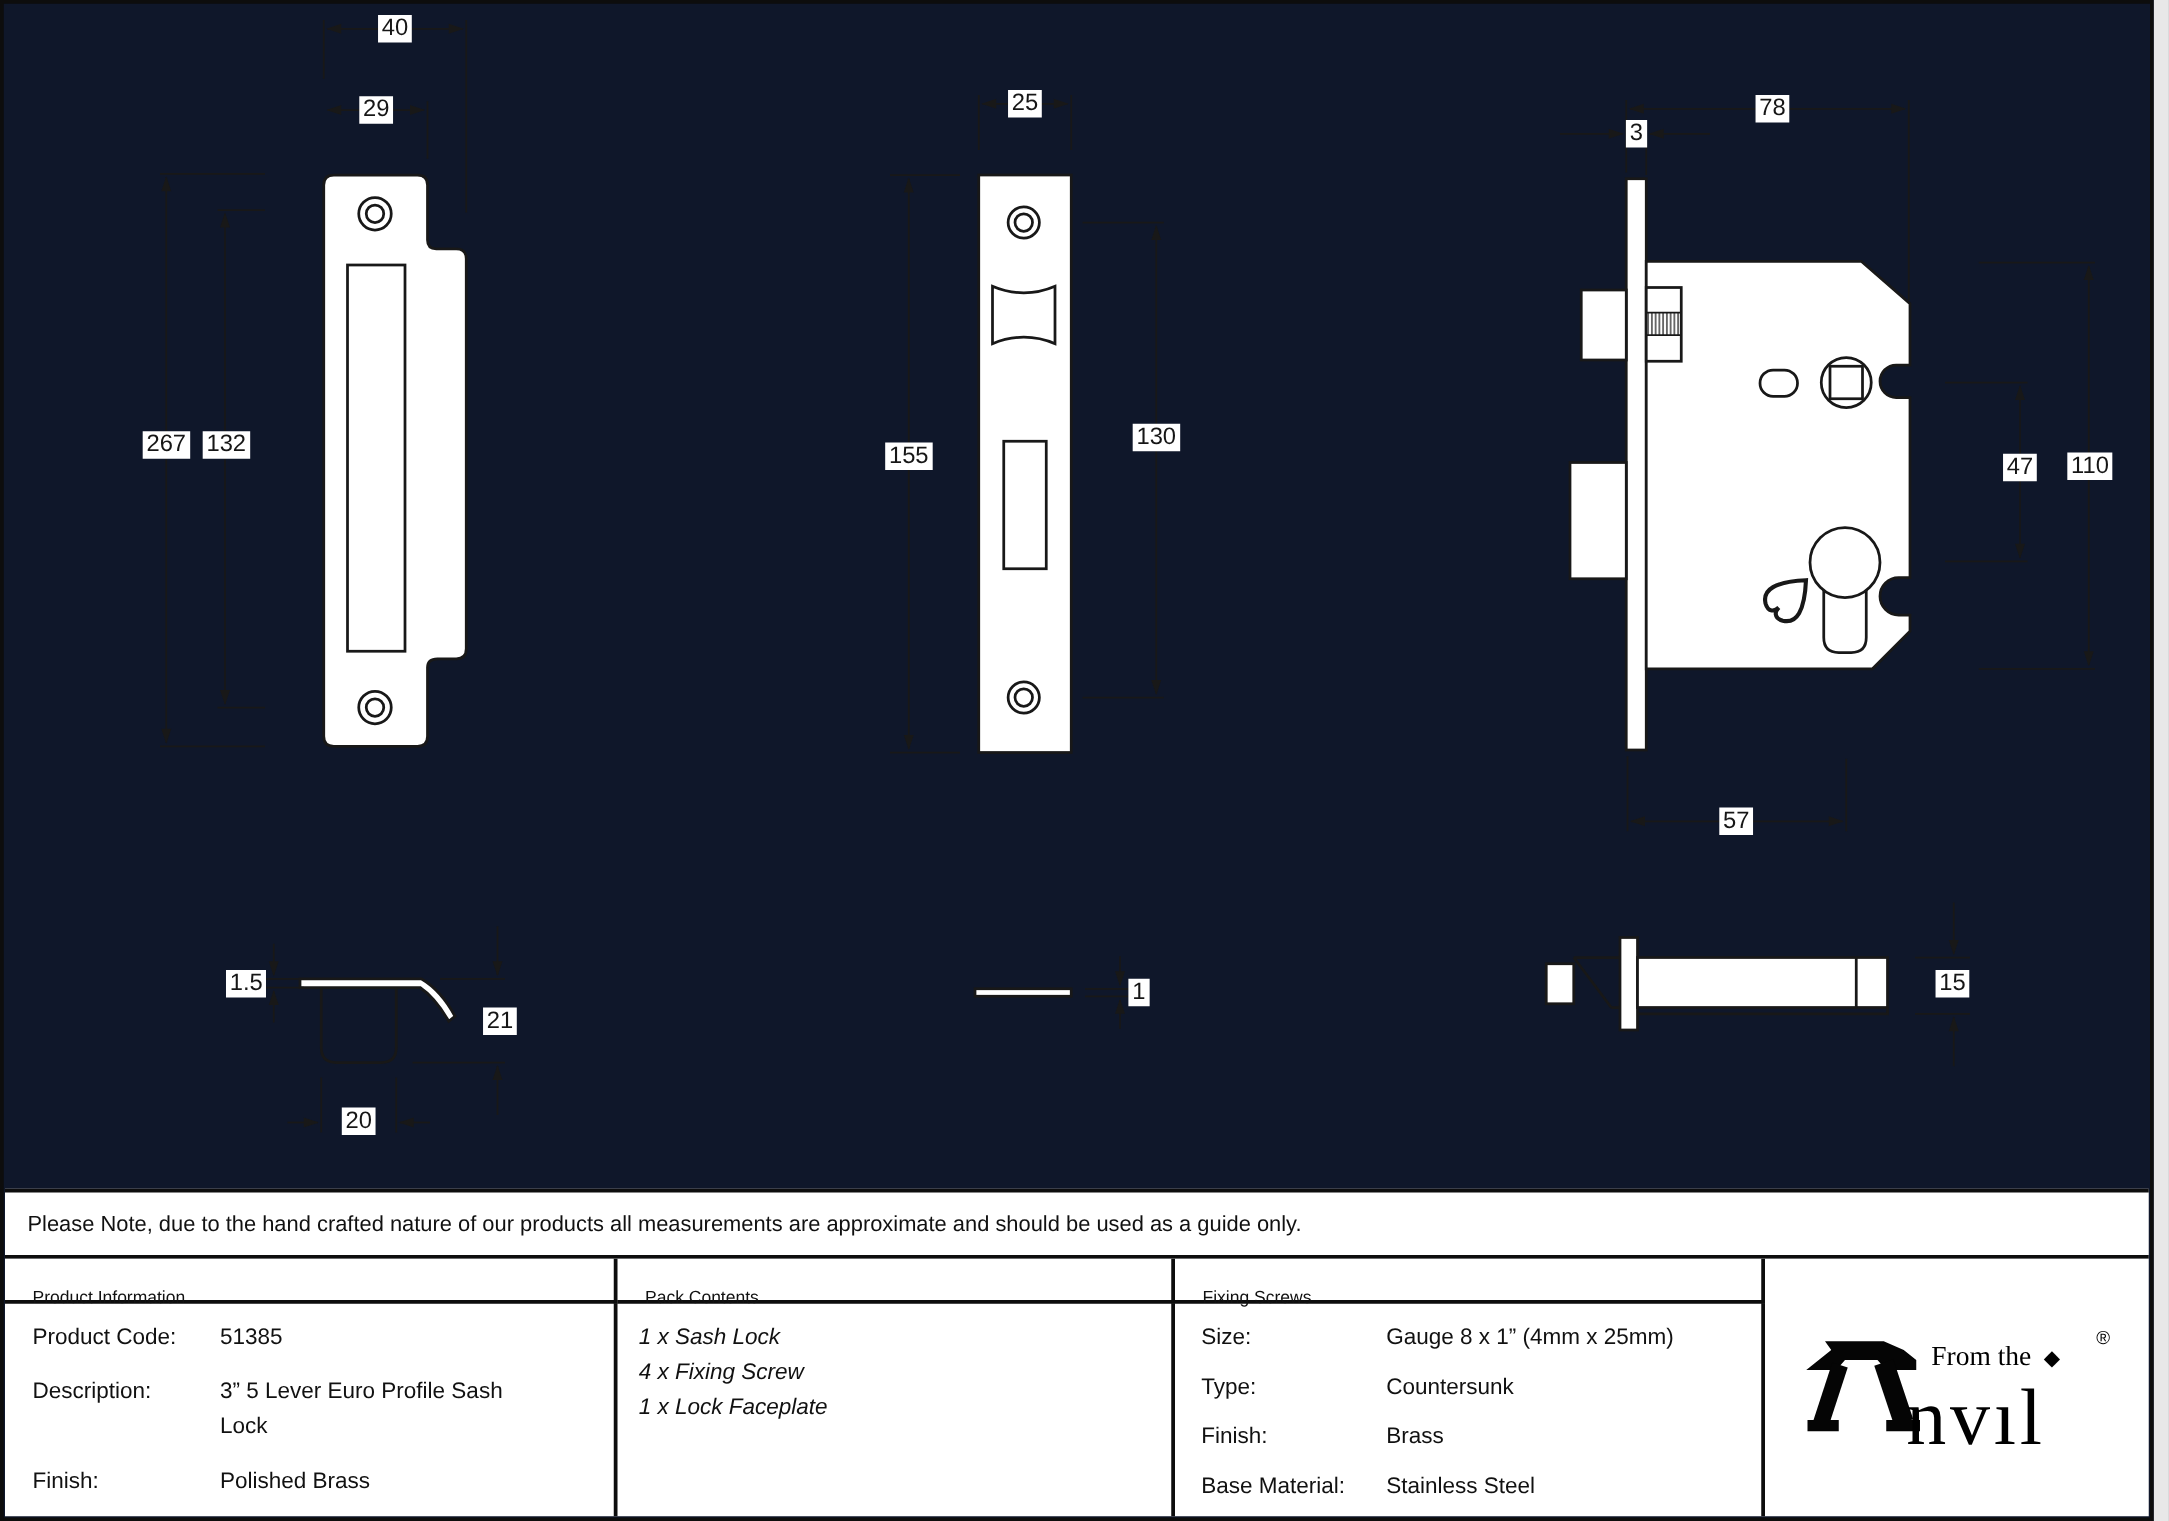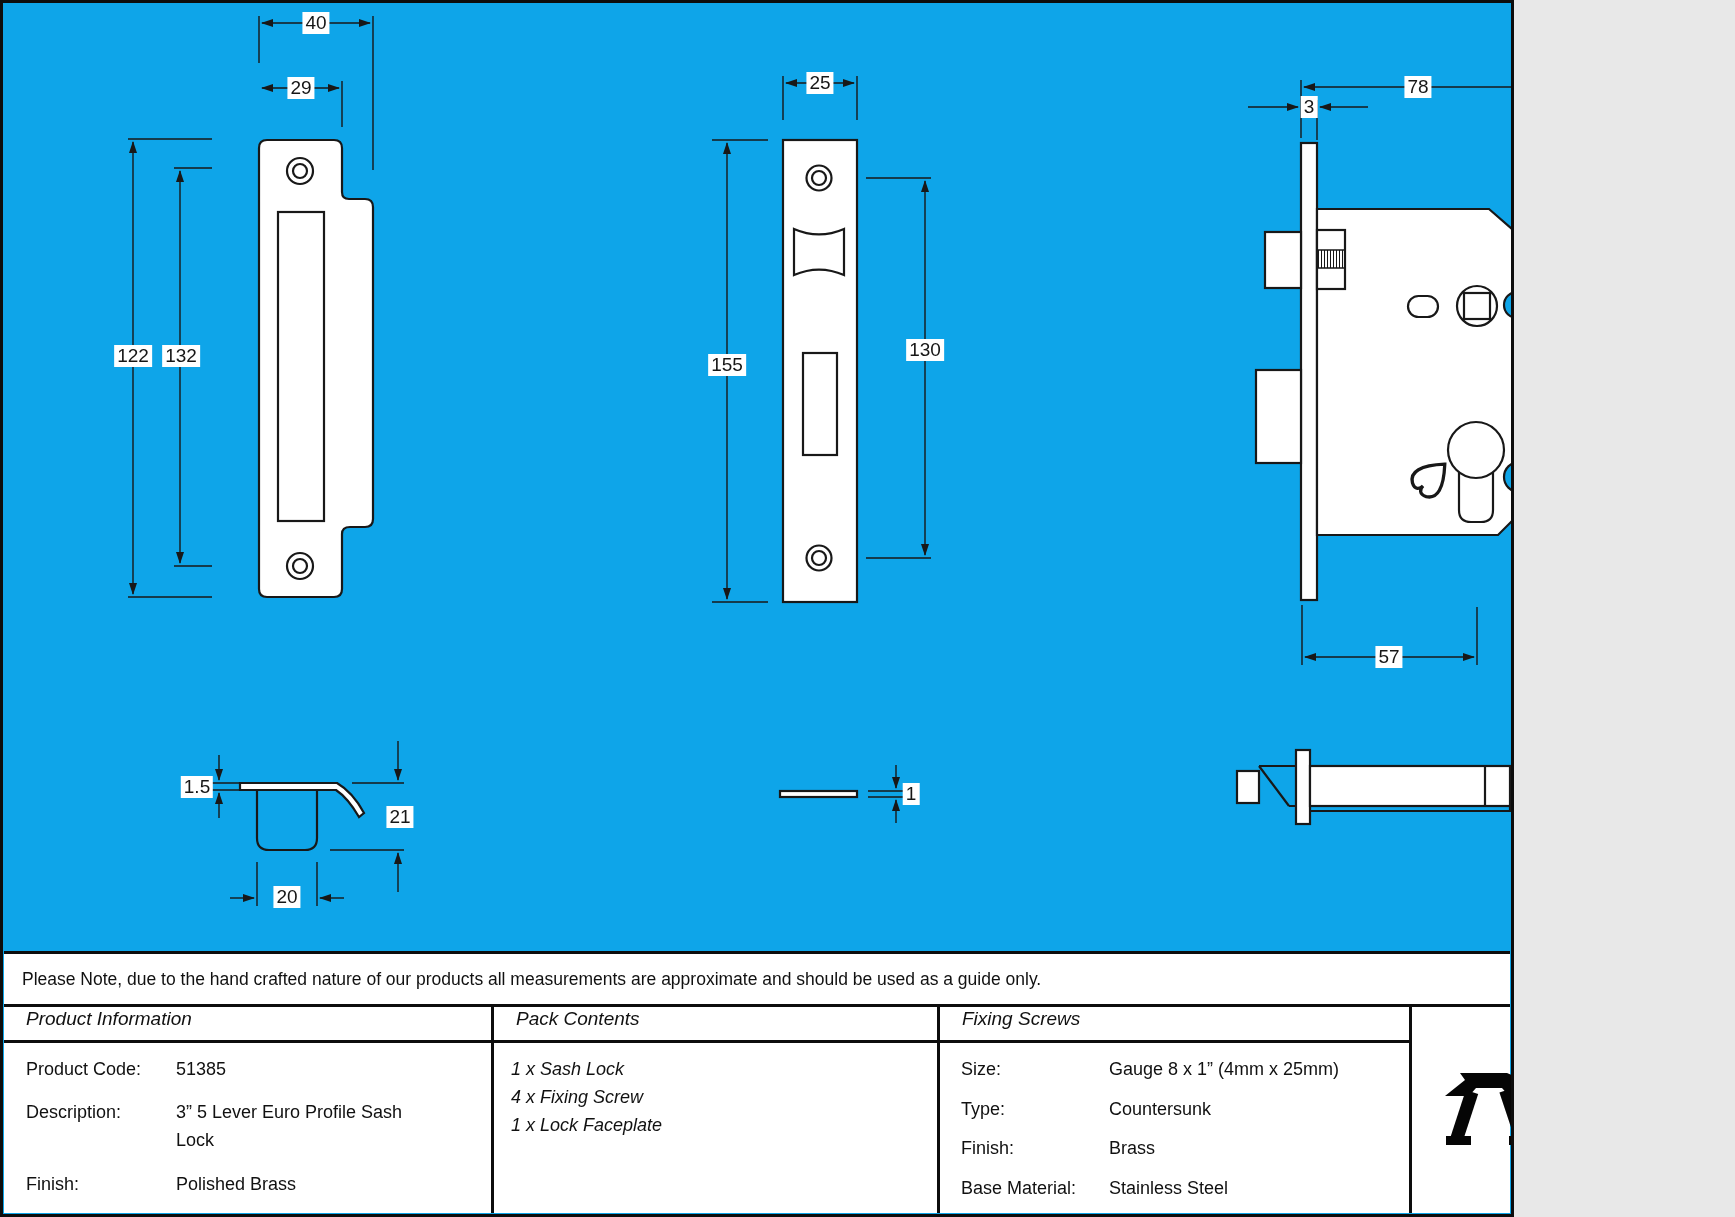--- a/index.html
+++ b/index.html
@@ -1,34 +1,34 @@
 <!DOCTYPE html>
 <html><head>
 <meta charset="utf-8">
 <style>
   html,body{margin:0;padding:0;background:#e8e8e8;}
-  .page{position:relative;width:1514px;height:1217px;background:#0ea5e9;overflow:hidden;
+  .page{position:relative;width:1723px;height:1217px;background:#0f172a;overflow:hidden;
         font-family:"Liberation Sans",sans-serif;color:#111;}
   .page-border{position:absolute;inset:0;border:3px solid #0d0d0d;pointer-events:none;z-index:5;}
   svg.drawings{position:absolute;left:0;top:0;z-index:1;}
   .ln{stroke:#181818;stroke-width:1.4;fill:none;}
   .sh{stroke:#181818;stroke-width:2.2;fill:#fff;}
   .shn{stroke:#181818;stroke-width:2.2;fill:none;}
   .dim{position:absolute;transform:translate(-50%,-50%);background:#fff;padding:0 3px;
        font-size:19px;color:#161616;white-space:nowrap;z-index:2;}
   
   .note{position:absolute;left:4px;right:4px;top:951px;height:50px;
         border-top:3px solid #0d0d0d;border-bottom:3px solid #0d0d0d;
         display:flex;align-items:center;padding-left:18px;font-size:17.5px;z-index:3;
         background:#fff;box-sizing:content-box;}
   
   .spec{position:absolute;left:4px;right:4px;top:1007px;bottom:4px;display:grid;
         grid-template-columns:490px 446px 472px 1fr;grid-template-rows:36px 1fr;z-index:3;background:#fff;}
-  .th{border-right:3px solid #0d0d0d;border-bottom:3px solid #0d0d0d;font-size:19px;
-      padding:1px 0 0 22px;box-sizing:border-box;font-style:italic;}
+  .th{border-right:3px solid #0d0d0d;border-bottom:3px solid #0d0d0d;font-size:14px;
+      padding:22px 0 0 22px;box-sizing:border-box;}
   .td{border-right:3px solid #0d0d0d;box-sizing:border-box;font-size:18px;line-height:28px;}
   .kv{display:grid;grid-template-columns:150px 250px;padding:12px 0 0 22px;}
   .kv3{display:grid;grid-template-columns:148px 300px;padding:12px 18px 0 21px;}
   .list{padding:12px 0 0 17px;font-style:italic;}
   .logo-cell{grid-column:4;grid-row:1/3;position:relative;}
   .logo{position:absolute;left:31px;top:55px;width:260px;height:100px;}
   .anvil-icon{position:absolute;left:0;top:8px;}
   .from-the{position:absolute;left:102px;top:10px;font:22px "Liberation Serif",serif;color:#000;}
   .anvil-word{position:absolute;left:82px;top:40px;font:64px/64px "Liberation Serif",serif;
               letter-spacing:3px;color:#000;}
@@ -143,21 +143,21 @@
       <rect class="sh" x="1237" y="771" width="22" height="32"></rect>
       <path class="shn" d="M1259,766 H1296 M1259,766 L1289,806 M1289,806 H1296"></path>
       <path class="ln" d="M1532,766 H1576 M1532,811 H1576"></path>
       <path class="ln" marker-end="url(#arr)" d="M1563,722 V763"></path>
       <path class="ln" marker-end="url(#arr)" d="M1563,853 V814"></path>
     </g>
   </svg>
 
   <span class="dim" style="left:316px;top:23px">40</span>
   <span class="dim" style="left:301px;top:88px">29</span>
-  <span class="dim" style="left:133px;top:356px">122</span>
+  <span class="dim" style="left:133px;top:356px">267</span>
   <span class="dim" style="left:181px;top:356px">132</span>
 
   <span class="dim" style="left:820px;top:83px">25</span>
   <span class="dim" style="left:727px;top:365px">155</span>
   <span class="dim" style="left:925px;top:350px">130</span>
 
   <span class="dim" style="left:1418px;top:87px">78</span>
   <span class="dim" style="left:1309px;top:107px">3</span>
   <span class="dim" style="left:1672px;top:373px">110</span>
   <span class="dim" style="left:1616px;top:374px">47</span>

